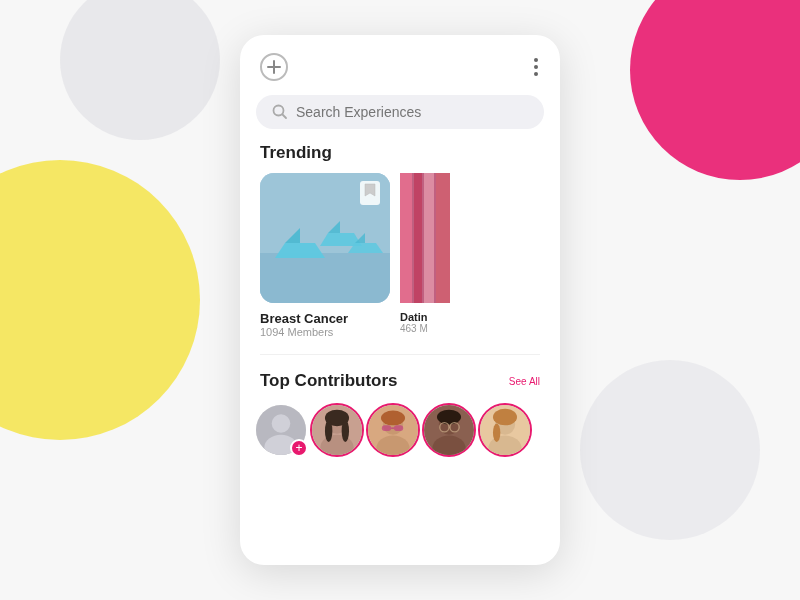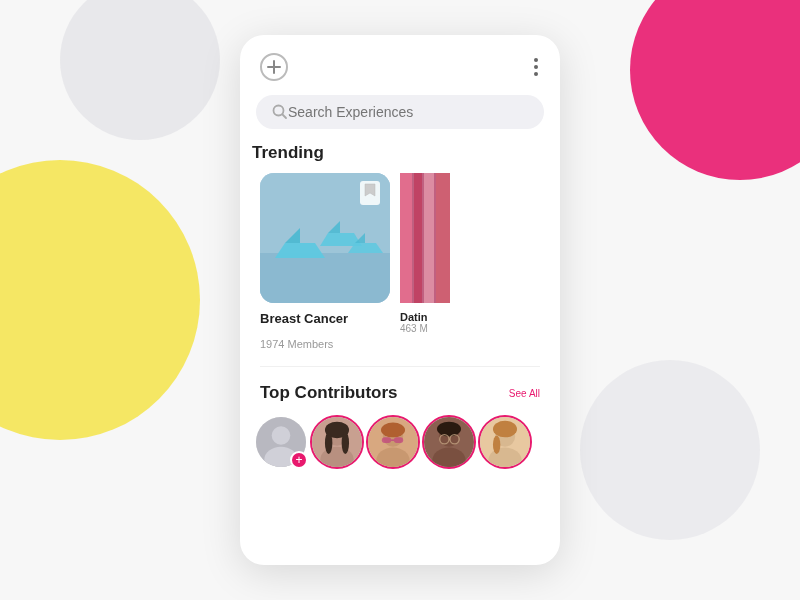--- a/index.html
+++ b/index.html
@@ -111,40 +111,41 @@
     }
 
     
     .search-bar {
       margin: 4px 16px 14px 16px;
       background: #f0f0f4;
       border-radius: 22px;
       display: flex;
       align-items: center;
       padding: 9px 16px;
+      gap: 8px;
     }
     .search-icon-svg {
       flex-shrink: 0;
       color: #aaa;
     }
     .search-input {
       background: none;
       border: none;
       outline: none;
       font-size: 14px;
       color: #aaa;
       width: 100%;
     }
 
     
     .section-label {
       font-size: 17px;
       font-weight: 600;
       color: #222;
-      padding: 0 20px 10px 12px;
+      padding: 0 20px 10px 20px;
     }
 
     
     .cards-scroll {
       display: flex;
       gap: 10px;
       padding: 0 20px;
       overflow-x: hidden;
     }
 
@@ -208,21 +209,21 @@
       display: flex;
       align-items: flex-start;
       justify-content: center;
       padding-top: 2px;
     }
 
     .card-title {
       font-size: 13px;
       font-weight: 600;
       color: #222;
-      margin-bottom: 12px;
+      margin-bottom: 0;
     }
     .card-subtitle {
       font-size: 11px;
       color: #999;
     }
     .card-title-partial {
       font-size: 11px;
       font-weight: 600;
       color: #222;
       white-space: nowrap;
@@ -365,21 +366,21 @@
           </svg>
         </div>
 
         <div class="bookmark-icon">
           <svg width="12" height="14" viewBox="0 0 12 14">
             <path d="M1 1h10v12l-5-3-5 3V1z" fill="#ccc" stroke="#bbb" stroke-width="0.5"></path>
           </svg>
         </div>
       </div>
       <div class="card-title">Breast Cancer</div>
-      <div class="card-subtitle">1974 Members</div>
+      <div class="card-subtitle">1094 Members</div>
     </div>
 
 
     <div class="experience-card-partial">
       <div class="card-img-partial">
         <svg width="50" height="130" viewBox="0 0 50 130" style="position:absolute;">
 
           <rect width="50" height="130" fill="#c06080"></rect>
           <rect x="0" y="0" width="12" height="130" fill="#e87090" opacity="0.8"></rect>
           <rect x="14" y="0" width="8" height="130" fill="#c04060" opacity="0.9"></rect>

